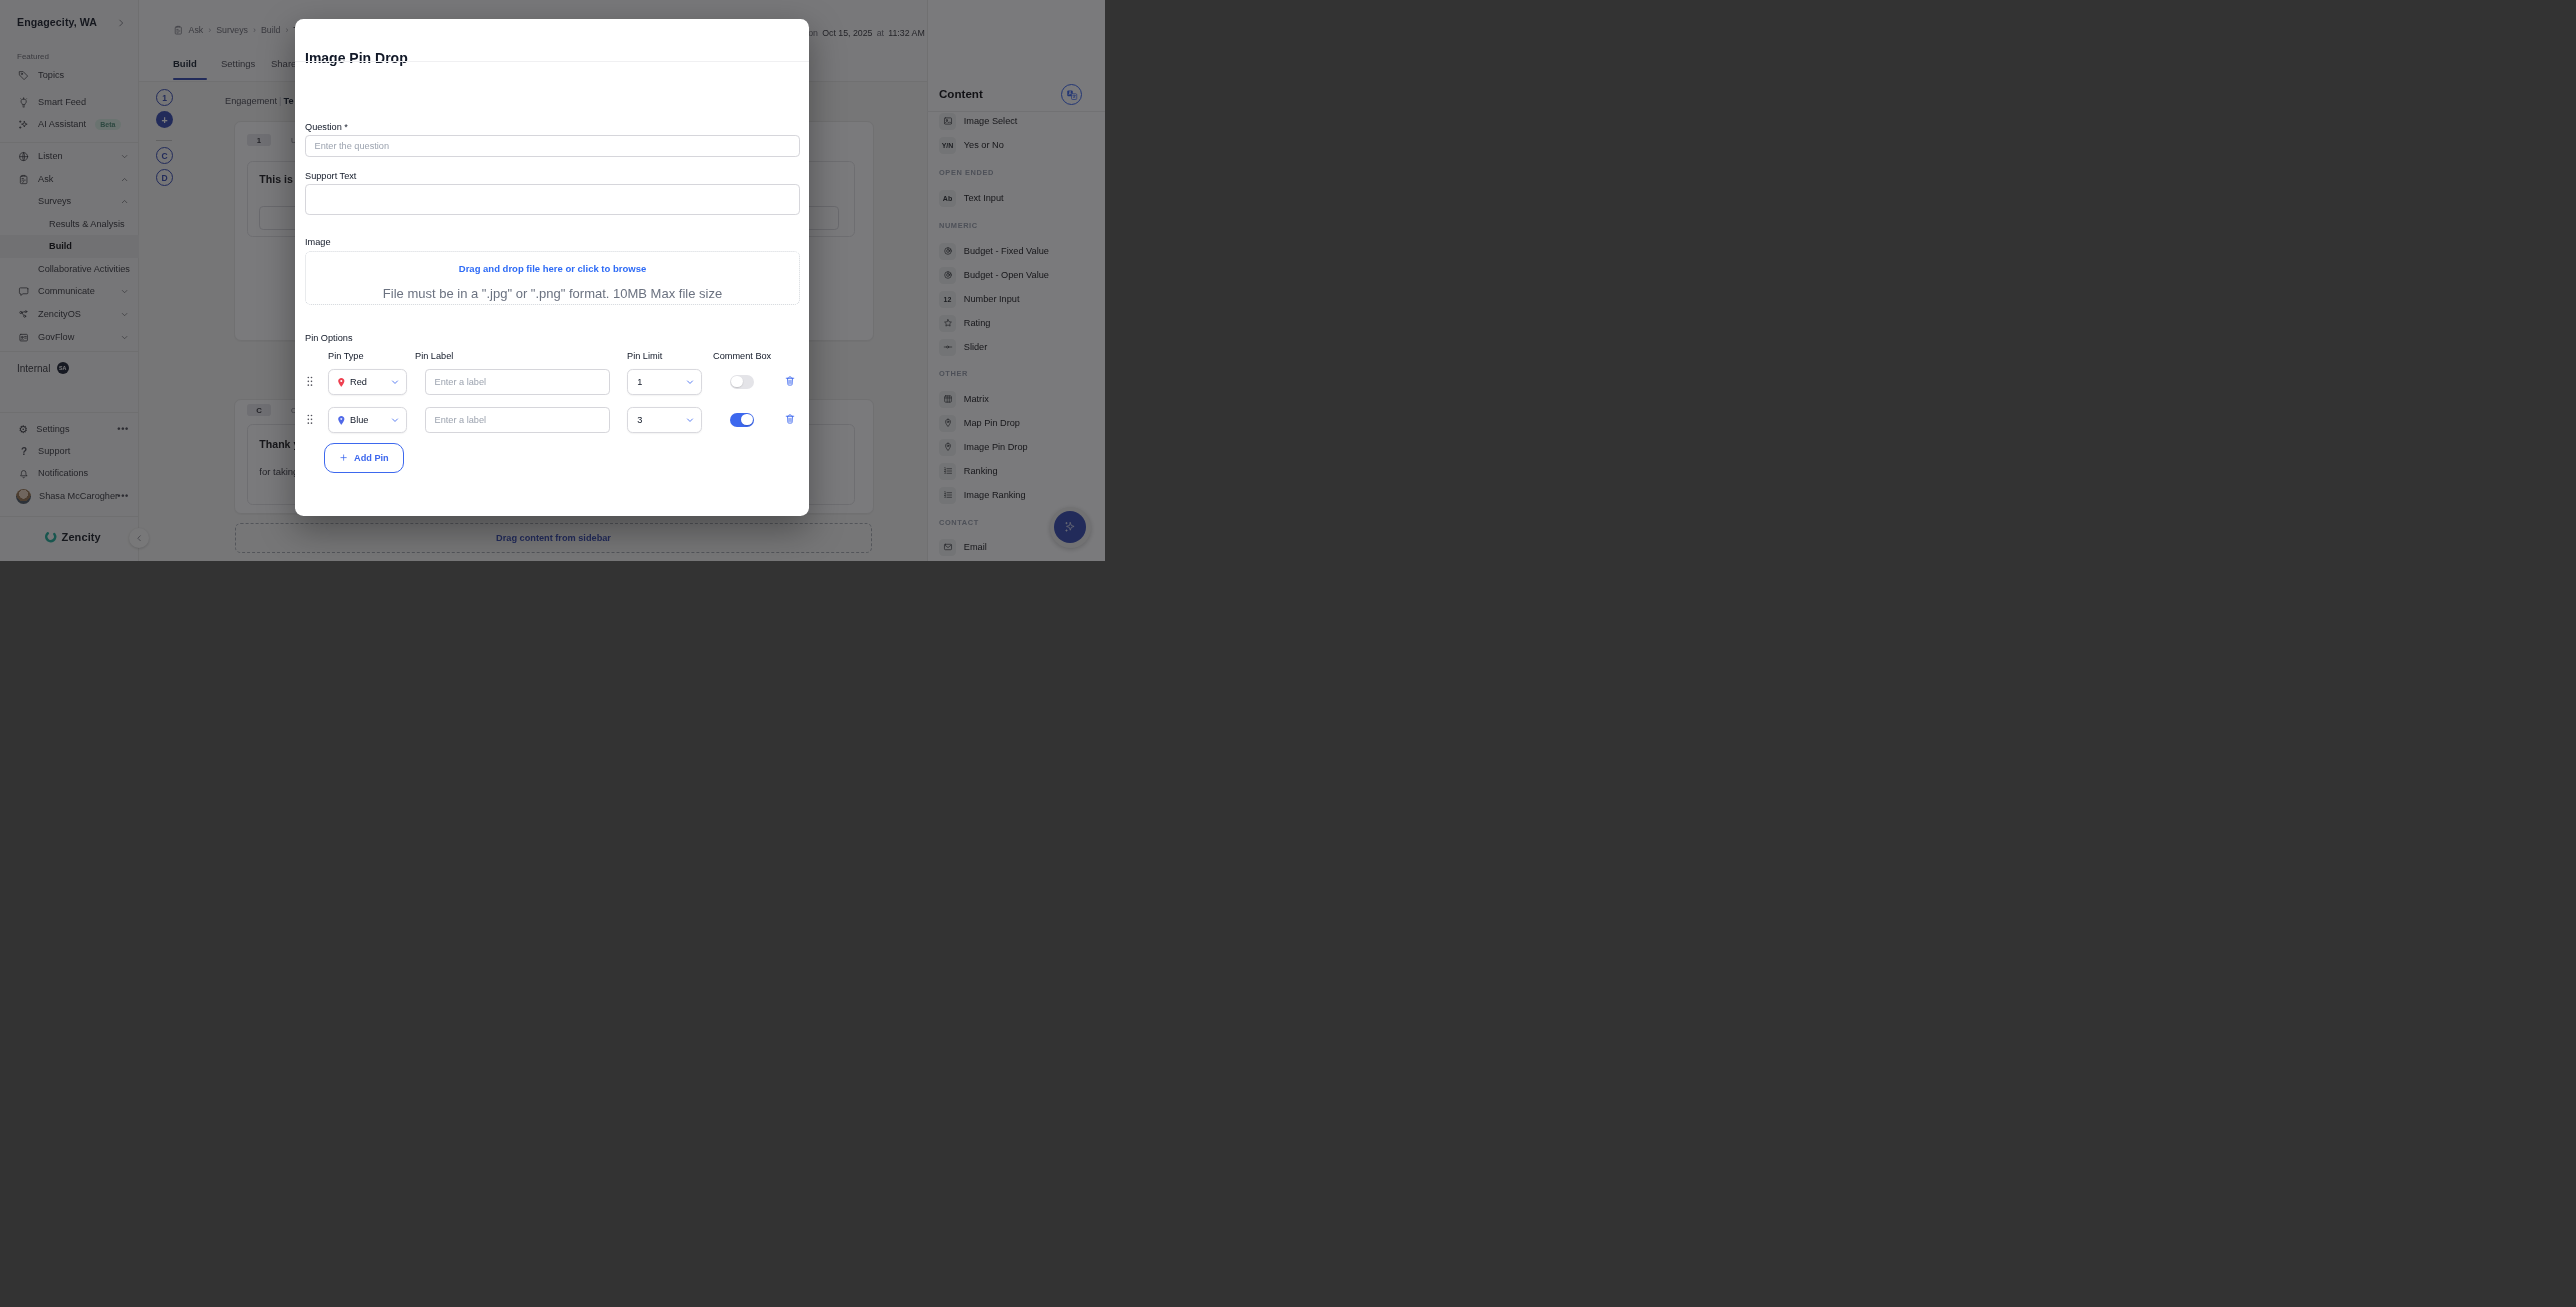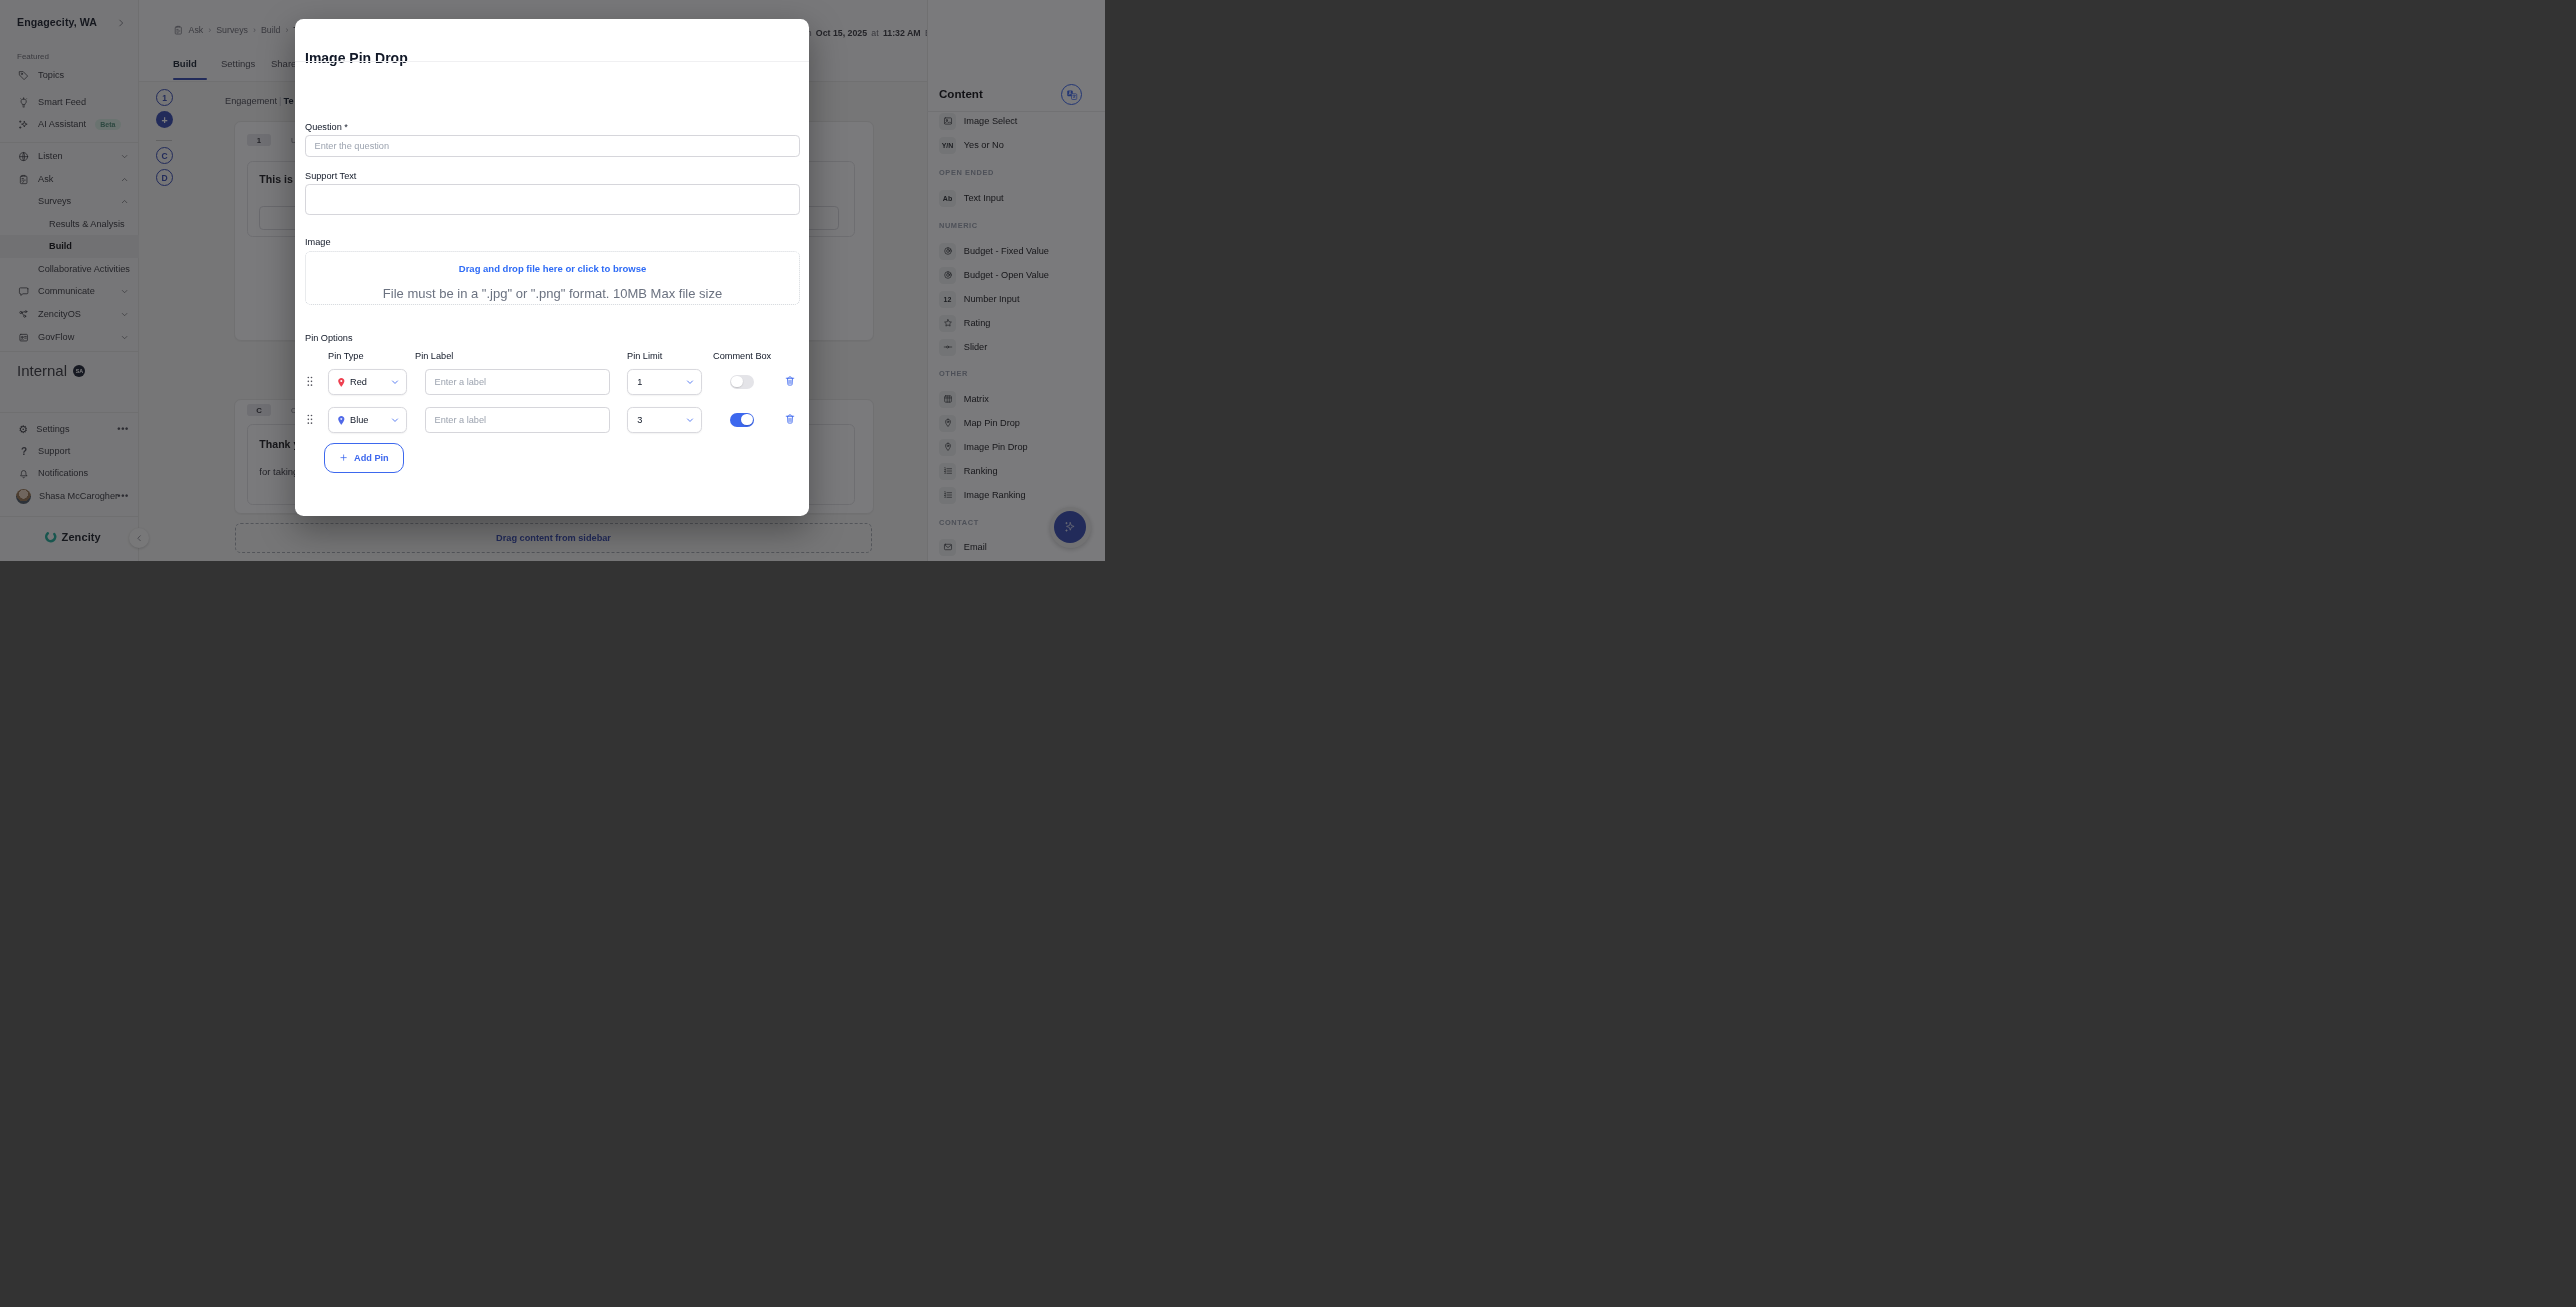--- a/index.html
+++ b/index.html
@@ -25,21 +25,21 @@
   .dots3{color:#52525B;font-size:9.2px;letter-spacing:0.7px;font-weight:700;}
   .avatar{width:15px;height:15px;border-radius:50%;background:radial-gradient(circle at 50% 34%,#E8D3BC 0 36%,#9C7B58 37% 58%,#55606C 59%);}
   .collapse-btn{left:129px;top:528px;width:20px;height:20px;border-radius:50%;background:#FAFAF9;box-shadow:0 0.7px 2.8px rgba(0,0,0,.18);display:flex;align-items:center;justify-content:center;}
 
   
   #main-header{left:139px;top:0;width:966px;height:82px;background:#FBFBFA;border-bottom:0.7px solid #E8E8E6;box-sizing:border-box;}
   .crumb{left:173px;top:25px;display:flex;align-items:center;gap:5px;font-size:8.8px;color:#71717A;}
   .crumb .sep{color:#A1A1AA;}
   .crumb .last{color:#3F3F46;font-weight:700;}
   .meta{top:26px;right:39px;display:flex;align-items:center;gap:4.2px;font-size:8.8px;color:#71717A;}
-  .meta b{color:#3F3F46;font-weight:700;}
+  .meta b{color:#3F3F46;font-weight:400;}
   .badge-unpub{background:var(--unpub-bg,#F3E3A9);color:var(--unpub-text,#79611E);font-size:8.5px;font-weight:600;padding:2.1px 7px;border-radius:4.2px;margin-left:4.2px;}
   .tab{top:58px;font-size:9.5px;color:#52525B;cursor:pointer;}
   .tab.on{color:#1F2937;font-weight:700;}
   .tab-underline{left:173px;top:78px;width:34px;height:2.1px;border-radius:1.4px;background:var(--accent-deep,#3C50B4);}
   .pill-btn{height:19px;border-radius:10px;font-size:9.2px;font-weight:600;display:flex;align-items:center;justify-content:center;box-sizing:border-box;cursor:pointer;}
   .btn-preview{left:944px;top:54px;width:62px;border:1.1px solid var(--accent-deep,#3C50B4);color:var(--accent-deep,#3C50B4);background:#FBFBFA;}
   .btn-publish{left:1015px;top:54px;width:51px;background:var(--accent-deep,#3C50B4);color:#fff;}
 
   .rail-circ{width:17px;height:17px;border-radius:50%;box-sizing:border-box;border:1.1px solid var(--accent-deep,#3C50B4);color:var(--accent-deep,#3C50B4);font-size:8.5px;font-weight:600;display:flex;align-items:center;justify-content:center;background:#F6F6F4;}
   .rail-circ.fill{background:var(--accent-deep,#3C50B4);color:#fff;border:none;font-size:10.6px;}
@@ -227,21 +227,21 @@
       <span class="chev">
           <svg width="9.2" height="9.2" viewBox="0 0 24 24" class="ico" style="stroke:#52525B">
             <path d="M6 9l6 6 6-6"></path>
           </svg>
         </span>
     </div>
 
     <div class="r divider" style="top:351px;"></div>
 
     <div class="r" style="left:17px;top:362px;display:flex;align-items:center;gap:6.3px;">
-      <span style="font-size:15px;color:#3F3F46;">Internal</span>
+      <span style="font-size:10px;color:#3F3F46;">Internal</span>
       <span class="sa">SA</span>
     </div>
 
     <div class="r divider" style="top:412px;"></div>
 
     <div class="nav" style="top:418px;">
       <span style="font-size:10.6px;color:#3F3F46;line-height:1;">⚙</span>
       <span class="lbl">Settings</span>
       <span class="chev dots3">•••</span>
     </div>

